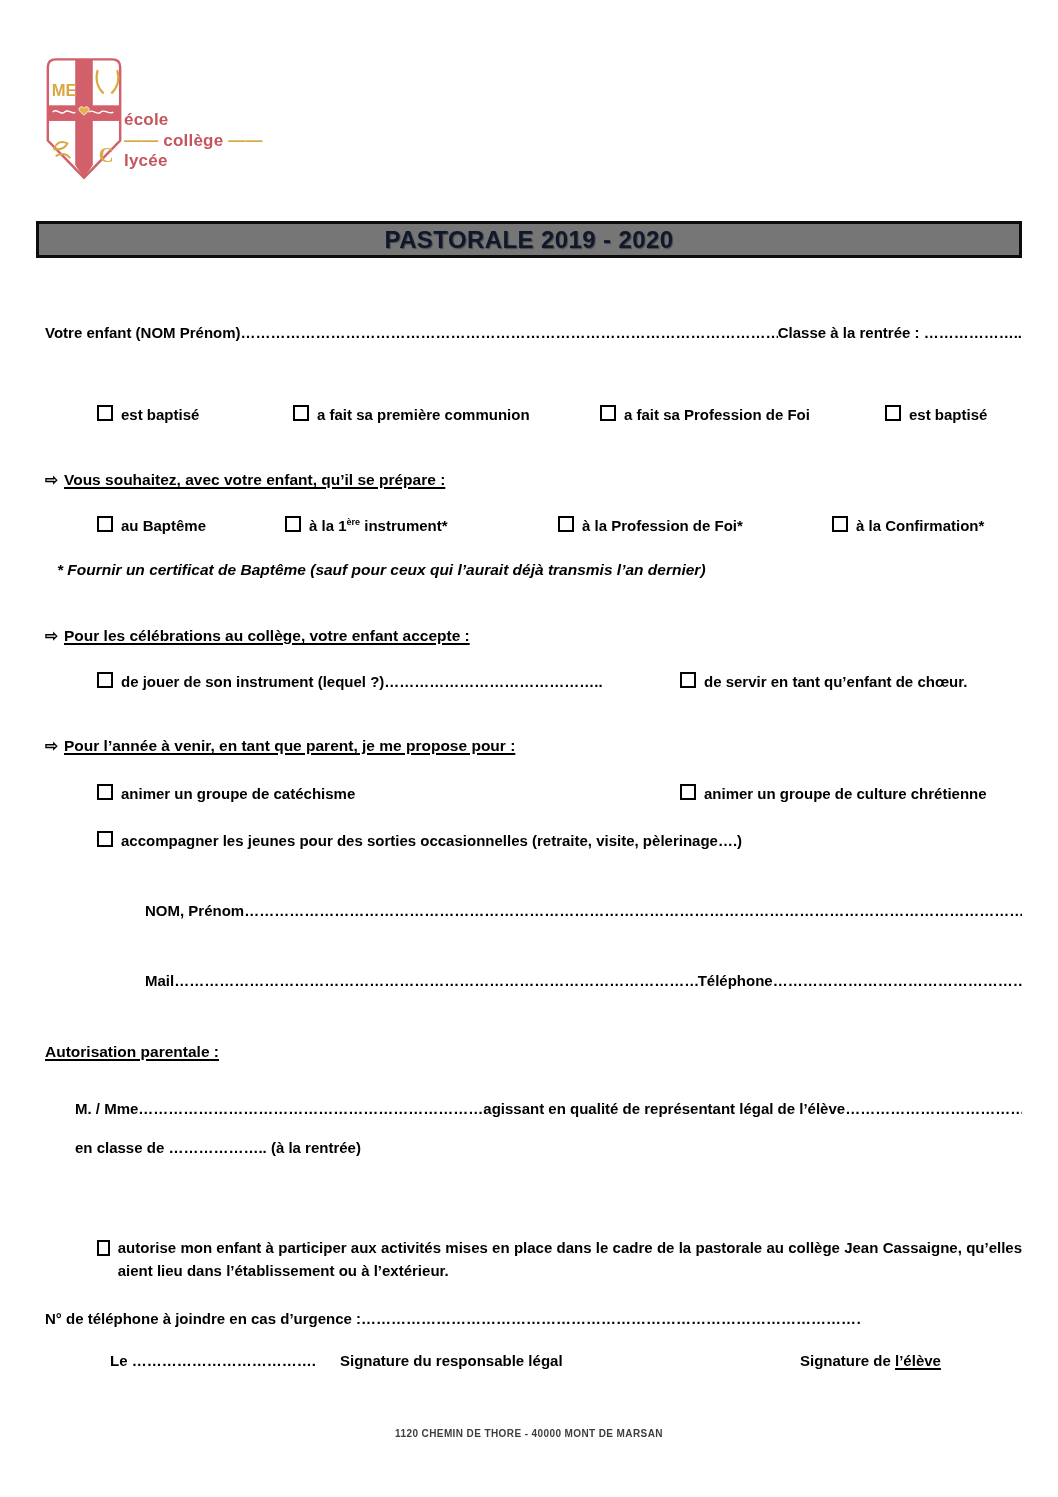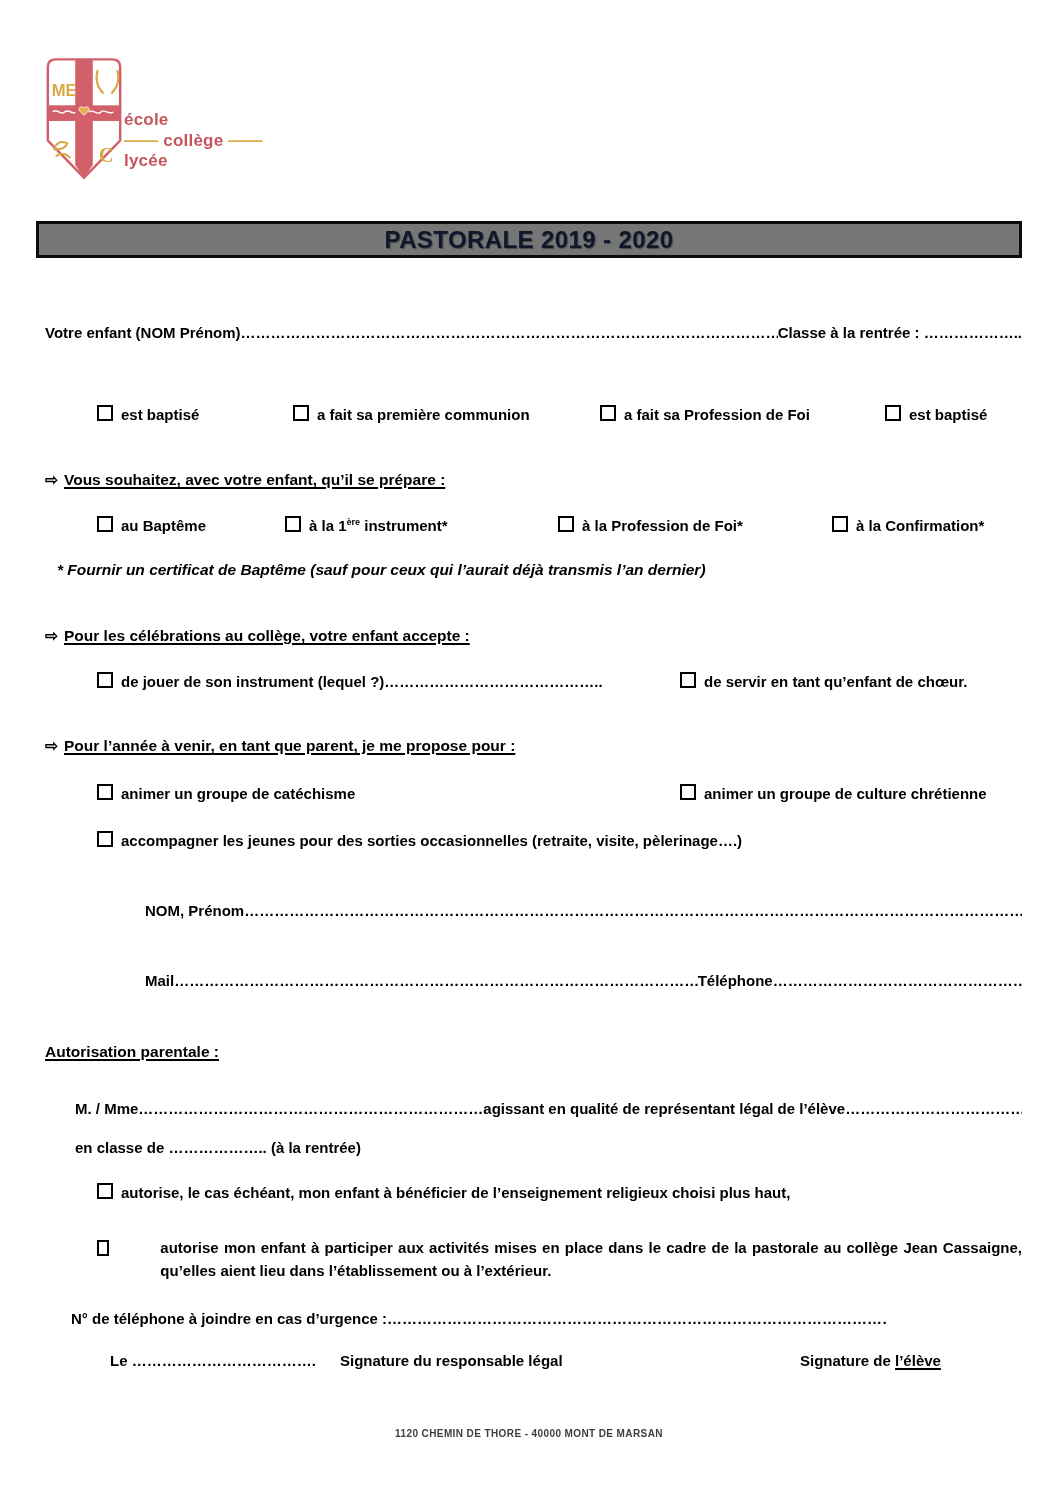--- a/index.html
+++ b/index.html
@@ -37,21 +37,21 @@
   .note { font-size:15.5px; font-style:italic; }
 
   .cb {
     display:inline-block; width:12px; height:12px; border:2px solid #000;
     background:#fff; vertical-align:-1px; margin-right:8px; box-sizing:content-box;
   }
   .cb-item { font-size:15px; white-space:nowrap; }
   sup.ord { font-size:9px; vertical-align:super; }
 
   .justified { display:flex; align-items:flex-start; }
-  .justified .jtext { flex:1 1 auto; text-align:justify; white-space:normal; line-height:1.55;margin-left:43px; }
+  .justified .jtext { flex:1 1 auto; text-align:justify; white-space:normal; line-height:1.55; }
 
   .underlined { text-decoration:underline; text-decoration-thickness:1.5px; text-underline-offset:2px; }
 
   .footer {
     left:0; top:1428px; width:1058px; text-align:center;
     font-size:10px; color:#3d3d3d; letter-spacing:0.4px;
   }
 </style>
 </head>
 <body>
@@ -164,29 +164,26 @@
   </div>
 
   <div class="abs line leader" style="left:75px; top:1100px; width:947px;">
     <span>M. / Mme</span>
     <span>……………………………………………………………</span>
     <span> agissant en qualité de représentant légal de l’élève </span>
     <span class="fill">…………………………………………………………………………………………………………………………………………………………………………………………………………………………………………………………………………</span>
   </div>
   <div class="abs line" style="left:75px; top:1139px;">en classe de ……………….. (à la rentrée)</div>
 
-  <span class="abs cb-item" style="left:97px; top:1183px;">
-    <span class="cb"></span><span>autorise, le cas échéant, mon enfant à bénéficier de l’enseignement religieux choisi plus haut,</span>
-  </span>
   <div class="abs cb-item justified" style="left:97px; top:1236px; width:925px;">
     <span class="cb" style="margin-top:4px;"></span>
     <span class="jtext">autorise mon enfant à participer aux activités mises en place dans le cadre de la pastorale au collège Jean Cassaigne, qu’elles aient lieu dans l’établissement ou à l’extérieur.</span>
   </div>
 
-  <div class="abs line leader" style="left:45px; top:1310px; width:815px;margin-left:26px;">
+  <div class="abs line leader" style="left:45px; top:1310px; width:815px;">
     <span>N° de téléphone à joindre en cas d’urgence : </span>
     <span class="fill">…………………………………………………………………………………………………………………………………………………………………………………………………………………………………………………………………………</span>
   </div>
 
   <span class="abs line" style="left:110px; top:1352px;">Le ……………………………….</span>
   <span class="abs line" style="left:340px; top:1352px;">Signature du responsable légal</span>
   <span class="abs line" style="left:800px; top:1352px;">
     <span>Signature de </span><span class="underlined">l’élève</span>
   </span>
 

